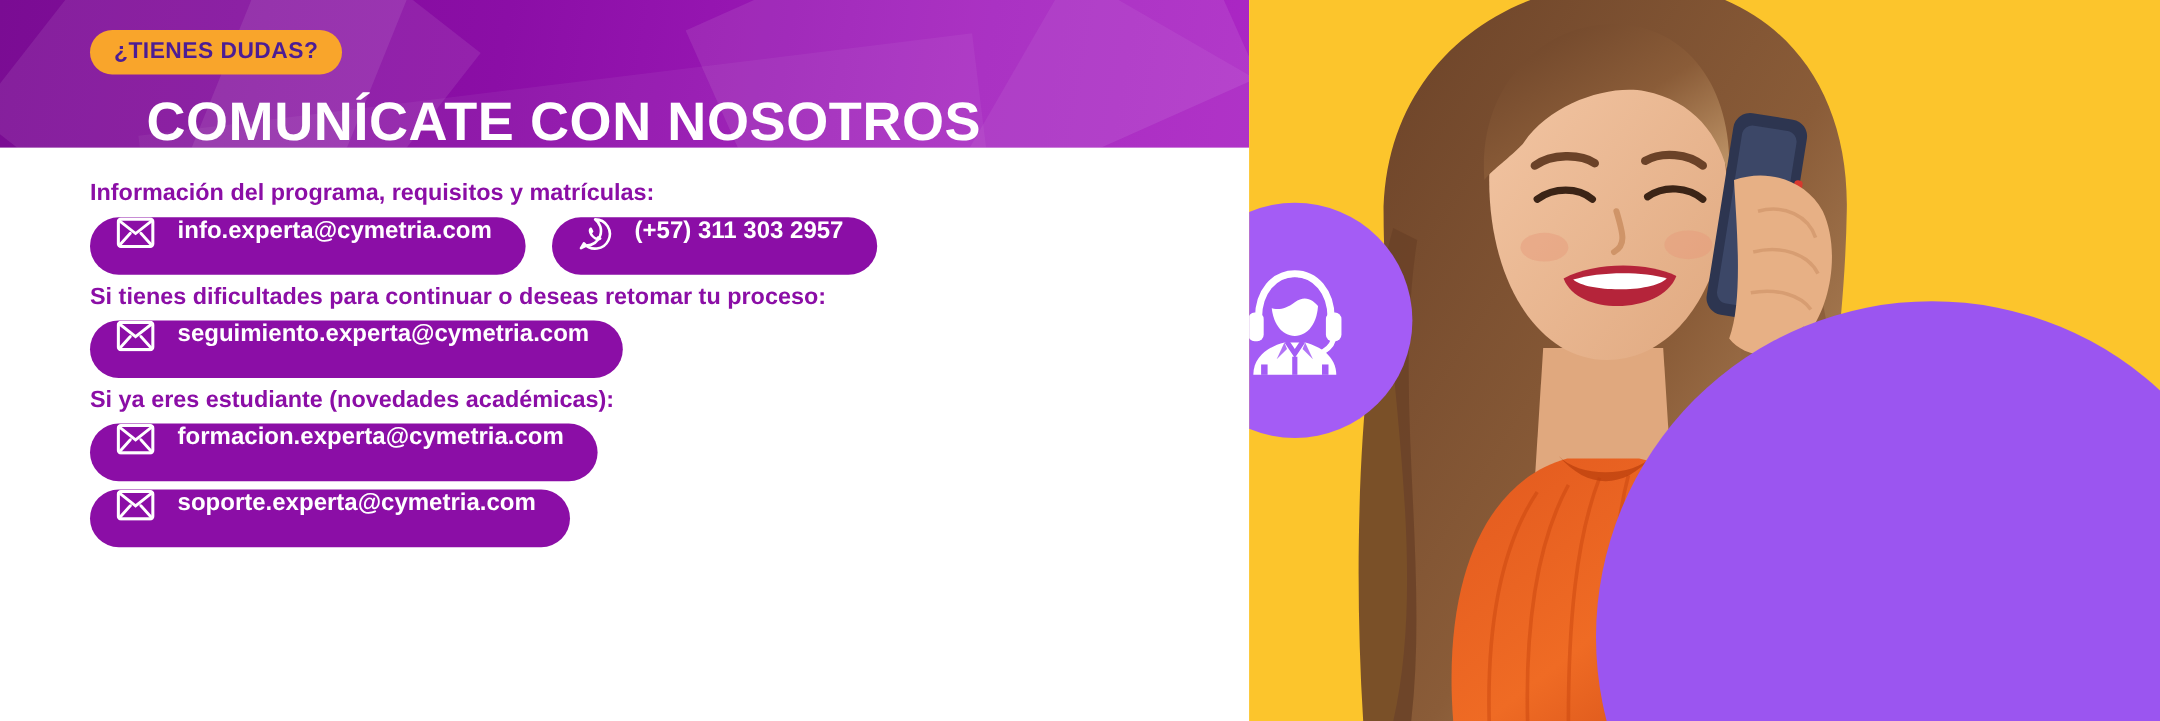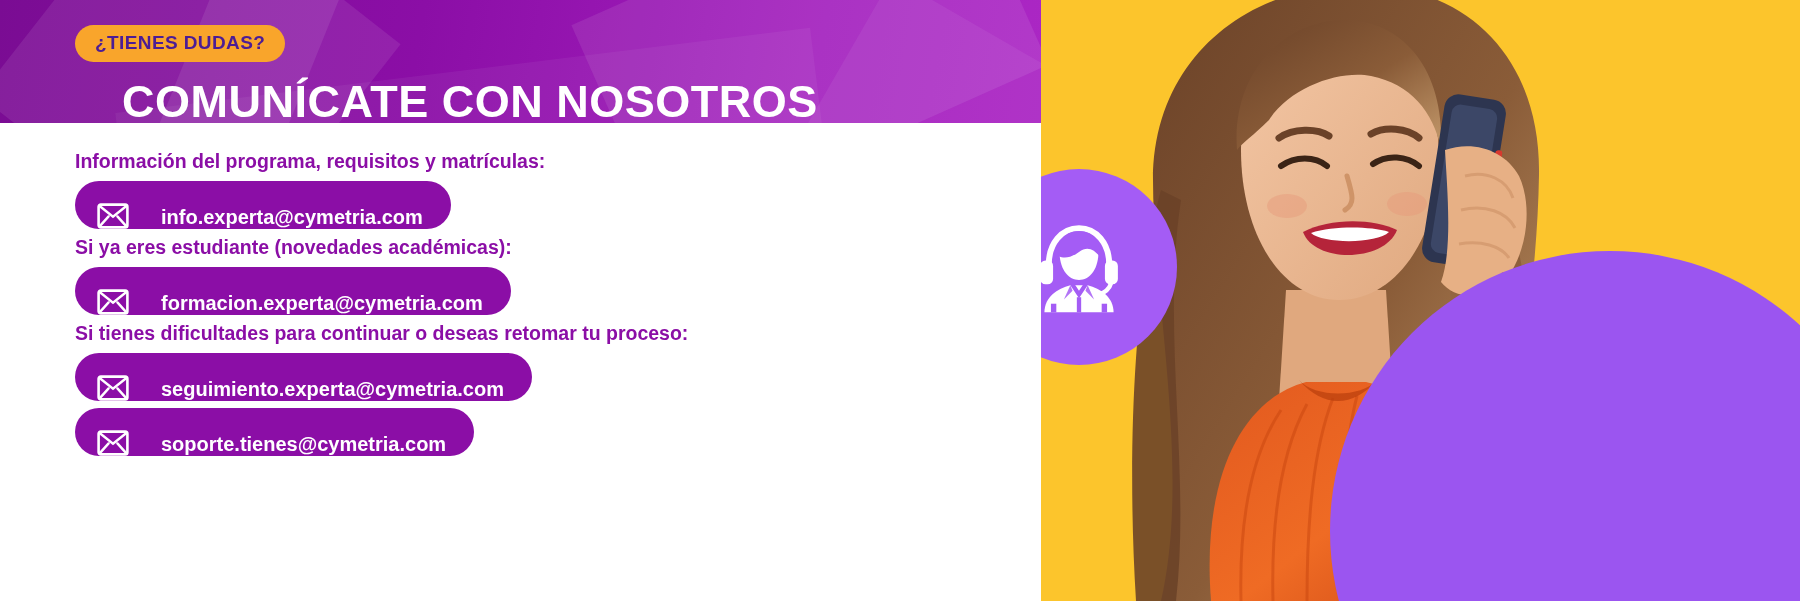--- a/index.html
+++ b/index.html
@@ -66,24 +66,24 @@
     position:absolute; left:0; top:123px; width:839px;
     padding:27px 0 0 0;
   }
   .contact-group { margin-bottom:7px; }
   .group-label {
     color:#8b0ea6; font-size:19.5px; font-weight:bold;
     margin-left:75px; margin-bottom:8px; white-space:nowrap;
   }
   .pill-row { display:flex; align-items:center; margin-left:75px; gap:22px; }
   .pill {
-    display:inline-flex; align-items:flex-end;
+    display:inline-flex; align-items:flex-start;
     background:#8b0ea6; color:#ffffff;
     border-radius:26px; height:48px;
-    padding:0 28px 0 22px; gap:32px;
+    padding:0 28px 0 22px; gap:19px;
     font-size:20px; font-weight:bold; white-space:nowrap;
   }
   .pill .glyph { display:flex; align-items:center; flex:0 0 auto; }
   .pill .glyph svg { display:block; }
 
   
   #right-panel {
     position:absolute; left:1041px; top:0; width:759px; height:601px;
     background:#fcc52c; overflow:hidden;
   }
@@ -128,63 +128,72 @@
     <div class="pill-row">
           <div class="pill">
             <span class="glyph">
               <svg width="32" height="26" viewBox="0 0 32 26">
                 <rect x="1.6" y="1.6" width="28.8" height="22.8" rx="2.2" fill="none" stroke="#ffffff" stroke-width="2.6"></rect>
                 <path d="M2.6,3 L16,13.6 L29.4,3 M2.6,23.4 L11.6,13.4 M29.4,23.4 L20.4,13.4" fill="none" stroke="#ffffff" stroke-width="2.4" stroke-linecap="round"></path>
               </svg>
             </span>
             <span>info.experta@cymetria.com</span>
           </div>
+          <div class="pill">
+            <span class="glyph">
+              <svg width="28" height="28" viewBox="0 0 28 28">
+                <path d="M14,1.8 A12.2,12.2 0 1 1 4.6,21.8 L2.2,25.8 L6.6,23.7 A12.2,12.2 0 0 0 14,1.8 Z" fill="none" stroke="#ffffff" stroke-width="2.2" stroke-linejoin="round"></path>
+                <path d="M10.3,8.6 C9.4,8.8 8.6,9.8 8.6,11.2 C8.6,14.6 12.4,18.6 16.2,19.3 C17.6,19.5 18.8,18.8 19.2,17.9 C19.4,17.4 19.2,17.1 18.8,16.9 L16.7,15.9 C16.3,15.7 16,15.8 15.7,16.1 L15,16.9 C13.4,16.2 12.1,14.9 11.4,13.3 L12.2,12.6 C12.5,12.3 12.6,12 12.4,11.6 L11.4,9.4 C11.2,9 10.8,8.5 10.3,8.6 Z" fill="#ffffff"></path>
+              </svg>
+            </span>
+            <span>(+57) 311 303 2957</span>
+          </div>
+        </div>
+  </div>
+
+  <div class="contact-group">
+    <div class="group-label">Si tienes dificultades para continuar o deseas retomar tu proceso:</div>
+    <div class="pill-row">
+          <div class="pill">
+            <span class="glyph">
+              <svg width="32" height="26" viewBox="0 0 32 26">
+                <rect x="1.6" y="1.6" width="28.8" height="22.8" rx="2.2" fill="none" stroke="#ffffff" stroke-width="2.6"></rect>
+                <path d="M2.6,3 L16,13.6 L29.4,3 M2.6,23.4 L11.6,13.4 M29.4,23.4 L20.4,13.4" fill="none" stroke="#ffffff" stroke-width="2.4" stroke-linecap="round"></path>
+              </svg>
+            </span>
+            <span>seguimiento.experta@cymetria.com</span>
+          </div>
         </div>
   </div>
 
   <div class="contact-group">
     <div class="group-label">Si ya eres estudiante (novedades académicas):</div>
     <div class="pill-row">
           <div class="pill">
             <span class="glyph">
               <svg width="32" height="26" viewBox="0 0 32 26">
                 <rect x="1.6" y="1.6" width="28.8" height="22.8" rx="2.2" fill="none" stroke="#ffffff" stroke-width="2.6"></rect>
                 <path d="M2.6,3 L16,13.6 L29.4,3 M2.6,23.4 L11.6,13.4 M29.4,23.4 L20.4,13.4" fill="none" stroke="#ffffff" stroke-width="2.4" stroke-linecap="round"></path>
               </svg>
             </span>
             <span>formacion.experta@cymetria.com</span>
           </div>
         </div>
   </div>
 
   <div class="contact-group">
-    <div class="group-label">Si tienes dificultades para continuar o deseas retomar tu proceso:</div>
     <div class="pill-row">
           <div class="pill">
             <span class="glyph">
               <svg width="32" height="26" viewBox="0 0 32 26">
                 <rect x="1.6" y="1.6" width="28.8" height="22.8" rx="2.2" fill="none" stroke="#ffffff" stroke-width="2.6"></rect>
                 <path d="M2.6,3 L16,13.6 L29.4,3 M2.6,23.4 L11.6,13.4 M29.4,23.4 L20.4,13.4" fill="none" stroke="#ffffff" stroke-width="2.4" stroke-linecap="round"></path>
               </svg>
             </span>
-            <span>seguimiento.experta@cymetria.com</span>
-          </div>
-        </div>
-  </div>
-
-  <div class="contact-group">
-    <div class="pill-row">
-          <div class="pill">
-            <span class="glyph">
-              <svg width="32" height="26" viewBox="0 0 32 26">
-                <rect x="1.6" y="1.6" width="28.8" height="22.8" rx="2.2" fill="none" stroke="#ffffff" stroke-width="2.6"></rect>
-                <path d="M2.6,3 L16,13.6 L29.4,3 M2.6,23.4 L11.6,13.4 M29.4,23.4 L20.4,13.4" fill="none" stroke="#ffffff" stroke-width="2.4" stroke-linecap="round"></path>
-              </svg>
-            </span>
-            <span>soporte.tienes@cymetria.com</span>
+            <span>soporte.experta@cymetria.com</span>
           </div>
         </div>
   </div>
 </div>
 </div>
 
 <div id="right-panel">
 
   <svg id="photo" viewBox="0 0 759 601" preserveAspectRatio="xMidYMid slice">
     <defs>

